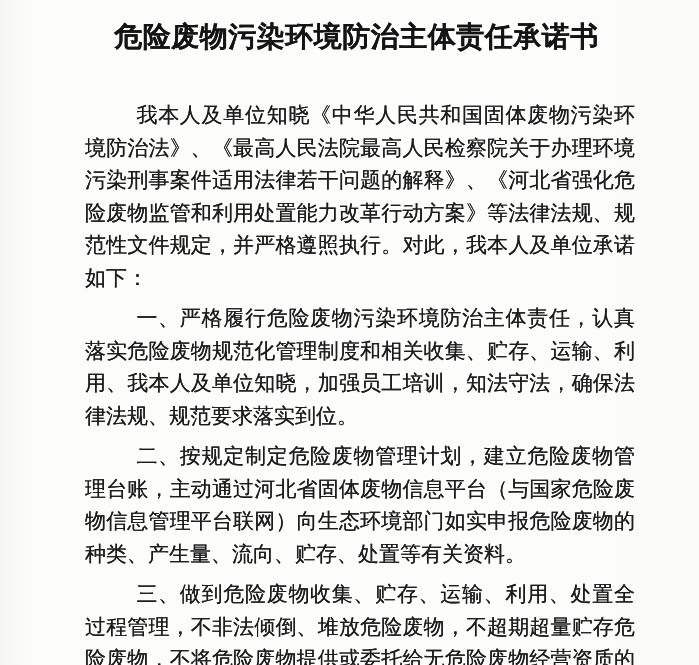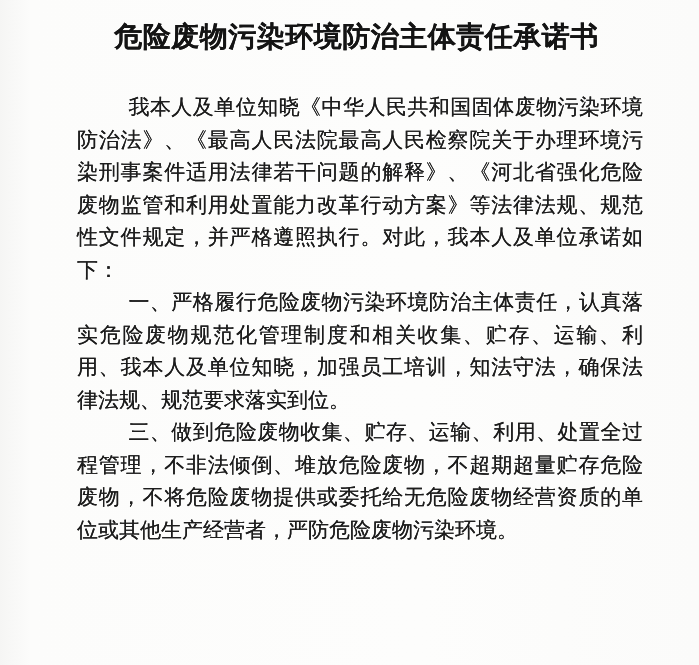--- a/index.html
+++ b/index.html
@@ -42,31 +42,32 @@
     left: 77px;
     width: 566px;
     font-size: 21px;
     line-height: 32.5px;
     text-align: justify;
     text-justify: inter-ideograph;
     color: #1d1d1d;
     text-shadow: 0 0 0.4px #1d1d1d; 
   }
   .doc-body p {
-    margin: 0;
+    margin: 8px;
     padding: 0;
     text-indent: 2.45em;
   }
 </style>
 </head>
 <body>
 
 <div class="page">
 
   <h1 class="doc-title">危险废物污染环境防治主体责任承诺书</h1>
 
   <div class="doc-body">
     <p>我本人及单位知晓《中华人民共和国固体废物污染环境防治法》、《最高人民法院最高人民检察院关于办理环境污染刑事案件适用法律若干问题的解释》、《河北省强化危险废物监管和利用处置能力改革行动方案》等法律法规、规范性文件规定，并严格遵照执行。对此，我本人及单位承诺如下：</p>
     <p>一、严格履行危险废物污染环境防治主体责任，认真落实危险废物规范化管理制度和相关收集、贮存、运输、利用、我本人及单位知晓，加强员工培训，知法守法，确保法律法规、规范要求落实到位。</p>
+    <p>二、按规定制定危险废物管理计划，建立危险废物管理台账，主动通过河北省固体废物信息平台（与国家危险废物信息管理平台联网）向生态环境部门如实申报危险废物的种类、产生量、流向、贮存、处置等有关资料。</p>
     <p>三、做到危险废物收集、贮存、运输、利用、处置全过程管理，不非法倾倒、堆放危险废物，不超期超量贮存危险废物，不将危险废物提供或委托给无危险废物经营资质的单位或其他生产经营者，严防危险废物污染环境。</p>
   </div>
 
 </div>
 
 </body></html>

